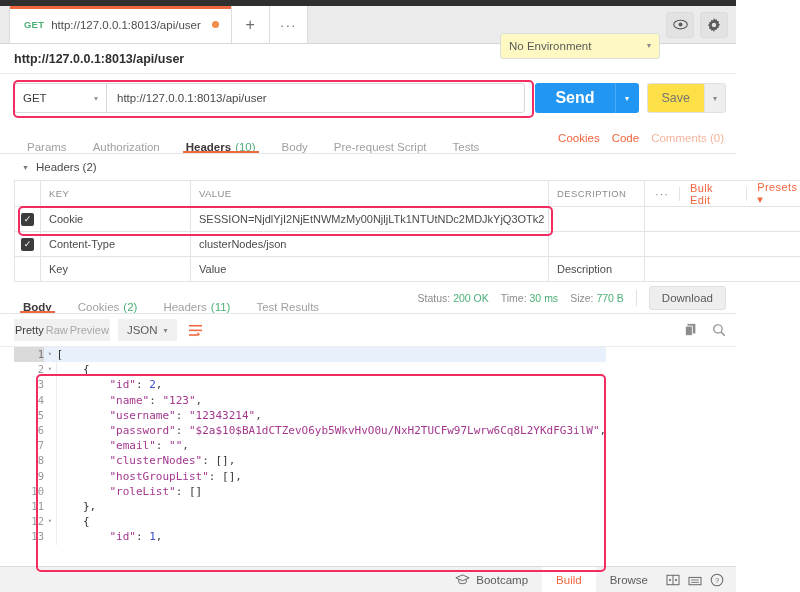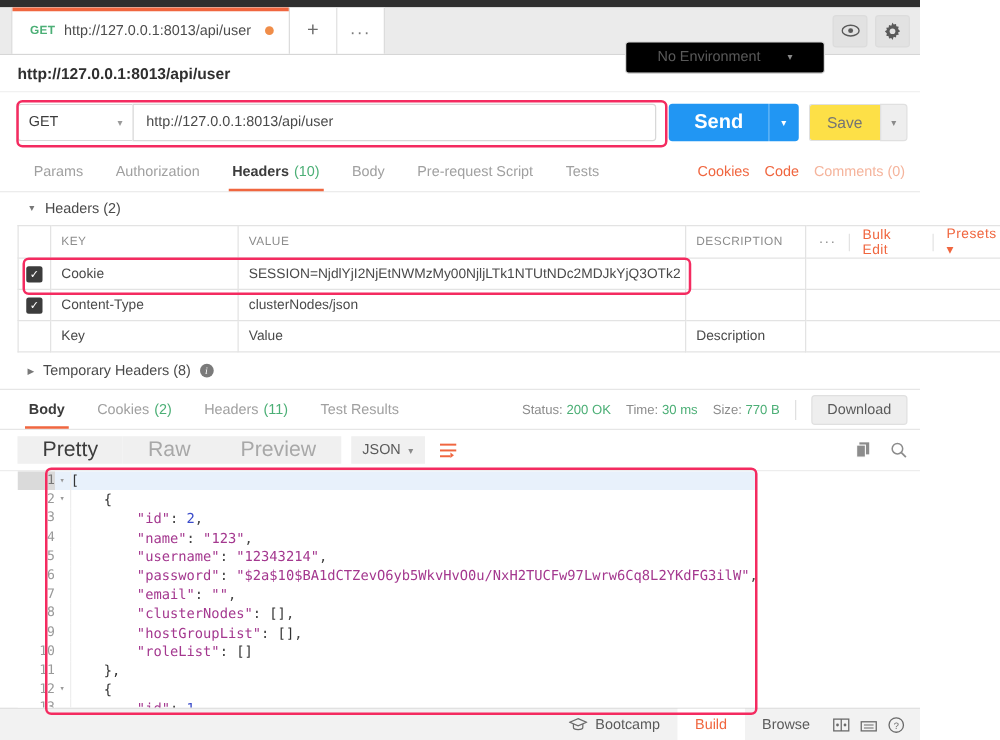--- a/index.html
+++ b/index.html
@@ -35,22 +35,22 @@
   .tab-url { font-size: 11.5px; color: #4c4c4c; white-space: nowrap; }
   .tab-dot { width: 7px; height: 7px; border-radius: 50%; background: #f08d49; margin-left: 4px; }
   .tab-btn {
     width: 38px; display: flex; align-items: center; justify-content: center;
     background: #fff; border-right: 1px solid #dcdcdc; color: #6b6b6b; font-size: 16px;
   }
   .tab-btn.dots { font-size: 14px; letter-spacing: 1px; color: #7a7a7a; }
   .tabbar-spacer { flex: 1; background: #ebebeb; }
   .envwrap { display: flex; align-items: center; gap: 6px; padding: 0 8px 0 0; background: #ebebeb; }
   .env-select {
-    width: 160px; height: 26px; background: #000000; border: 1px solid #dcdcdc; border-radius: 3px;
-    display: flex; align-items: center; justify-content: space-between; padding: 0 25px;
+    width: 160px; height: 26px; background: #fef9c3; border: 1px solid #dcdcdc; border-radius: 3px;
+    display: flex; align-items: center; justify-content: space-between; padding: 0 8px;
     color: #5a5a5a; font-size: 11.5px; margin-top: 42px;
   }
   .env-caret { color: #8a8a8a; font-size: 8px; }
   .icon-btn {
     width: 28px; height: 26px; background: #e2e2e2; border: 1px solid #dcdcdc; border-radius: 3px;
     display: flex; align-items: center; justify-content: center; color: #5a5a5a;
   }
 
   
   .crumbbar {
@@ -97,21 +97,21 @@
     border-radius: 0 3px 3px 0; display: flex; align-items: center; justify-content: center;
     color: #8a8a8a; font-size: 8px;
   }
 
   
   .reqtabs {
     height: 32px; flex: none; display: flex; align-items: stretch;
     padding-left: 14px; border-bottom: 1px solid #e6e6e6; background: #fff;
   }
   .rtab {
-    display: flex; align-items: center; padding: 0 13px; font-size: 11.5px; color: #a0a0a0;
+    display: flex; align-items: flex-end; padding: 0 13px; font-size: 11.5px; color: #a0a0a0;
     position: relative; gap: 4px;
   }
   .rtab.active { color: #3c3c3c; font-weight: bold; }
   .rtab.active::after {
     content: ""; position: absolute; left: 10px; right: 10px; bottom: 0; height: 2px; background: #f0663f;
   }
   .rtab .cnt { color: #4caf76; font-weight: normal; }
   .rtabs-right { margin-left: auto; display: flex; align-items: center; padding-right: 12px; gap: 12px; }
   .link-orange { color: #f0663f; font-size: 11.5px; }
   .link-faded { color: #f5b49c; font-size: 11.5px; }
@@ -164,21 +164,21 @@
   .dl-btn {
     height: 24px; background: #eeeeee; border: 1px solid #e0e0e0; border-radius: 3px;
     display: flex; align-items: center; padding: 0 12px; font-size: 11.5px; color: #5a5a5a;
   }
   .vsep { width: 1px; height: 16px; background: #e0e0e0; }
 
   .body-toolbar {
     height: 32px; flex: none; display: flex; align-items: center; padding: 0 10px 0 14px; gap: 0;
     background: #fff;
   }
-  .ptab { padding: 0 20px; height: 22px; display: flex; align-items: center; font-size: 17px; color: #a8a8a8; background: #f0f0f0; }
+  .ptab { padding: 0 1px; height: 22px; display: flex; align-items: center; font-size: 11px; color: #a8a8a8; background: #f0f0f0; }
   .ptab.active { color: #3c3c3c; }
   .lang-sel {
     margin-left: 8px; height: 22px; background: #f0f0f0; display: flex; align-items: center; gap: 6px;
     padding: 0 9px; font-size: 11.5px; color: #5a5a5a;
   }
   .wrap-btn { margin-left: 8px; width: 22px; height: 22px; display: flex; align-items: center; justify-content: center; }
   .tb-right { margin-left: auto; display: flex; align-items: center; gap: 14px; }
 
   .code-area { flex: 1; position: relative; overflow: hidden; background: #fff; border-top: 1px solid #ededed; }
   .code-scroll { position: absolute; inset: 0 6px 0 14px; overflow: hidden; }
@@ -344,25 +344,20 @@
       </tr>
       <tr>
         <td class="col-chk"></td>
         <td class="col-key ph">Key</td>
         <td class="col-val ph">Value</td>
         <td class="col-desc ph">Description</td>
         <td class="col-act"></td>
       </tr>
     </tbody>
       </table>
-    <div class="tmp-headers">
-      <span class="tri">▶</span>
-      <span>Temporary Headers (8)</span>
-      <span class="info-i">i</span>
-    </div>
   </div>
 
   <div class="resp-tabs">
     <div class="rtab active">
       <span>Body</span>
     </div>
     <div class="rtab">
       <span>Cookies</span>
       <span class="cnt">(2)</span>
     </div>

